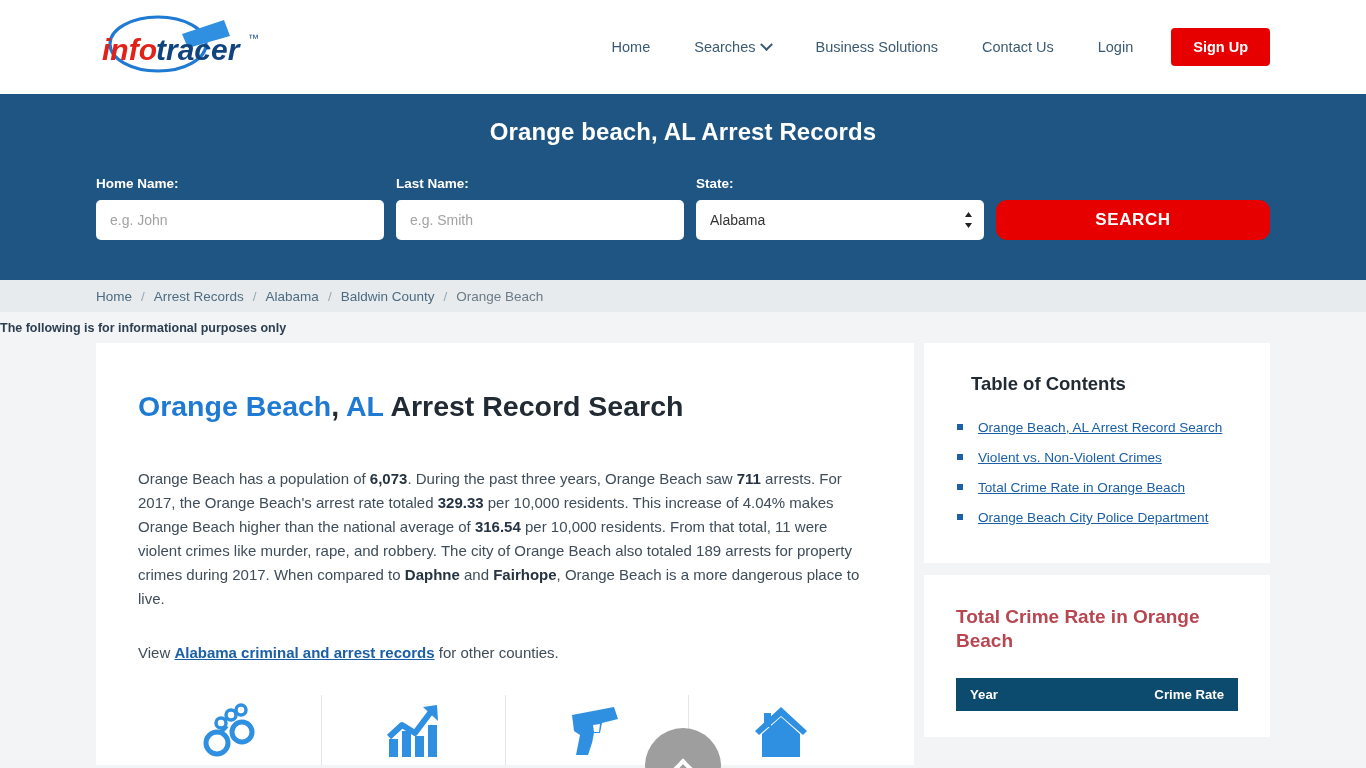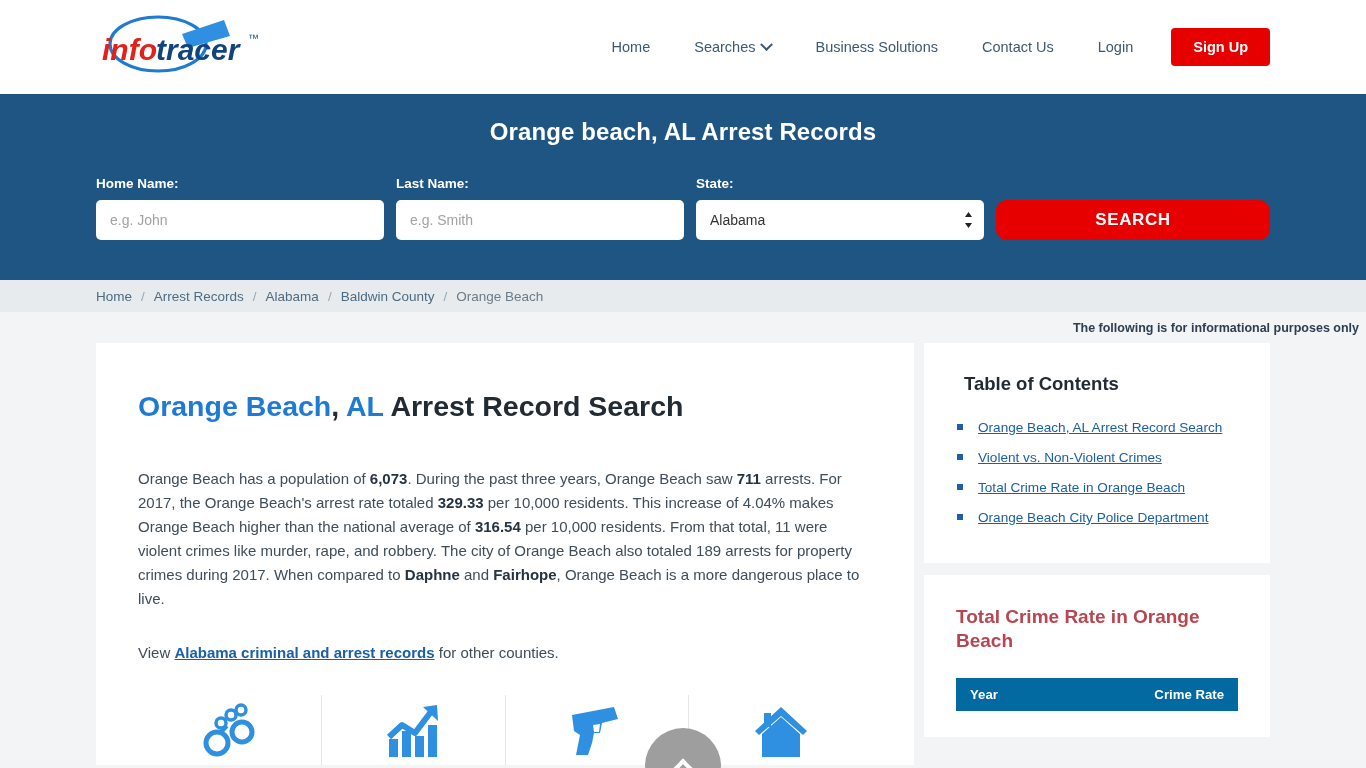--- a/index.html
+++ b/index.html
@@ -147,25 +147,25 @@
     display: flex;
     align-items: center;
     padding: 0 96px;
     font-size: 13.5px;
   }
   .crumb { color: #4c6b82; text-decoration: none; cursor: pointer; }
   .crumb.last { color: #6b7b87; }
   .crumb-sep { color: #9aa7b0; margin: 0 9px; }
 
   .disclaimer {
-    text-align: right;
+    text-align: left;
     font-size: 12.5px;
     font-weight: bold;
     color: #2c3e50;
-    padding: 9px 7px 8px 0;
+    padding: 9px 16px 8px 0;
   }
 
   
   .page-body {
     display: flex;
     padding: 0 96px;
     gap: 10px;
     align-items: flex-start;
   }
   .content-card {
@@ -217,21 +217,21 @@
   .sidebar { width: 346px; }
   .side-card {
     background: #ffffff;
     padding: 30px 32px 26px 32px;
   }
   .side-card + .side-card { margin-top: 12px; }
   .toc-title {
     font-size: 18.5px;
     font-weight: bold;
     color: #222b33;
-    margin: 0 0 22px 8px;
+    margin: 0 0 22px 15px;
   }
   .toc-list { list-style: none; margin: 0; padding: 0; }
   .toc-list li {
     position: relative;
     padding-left: 22px;
     margin-bottom: 9px;
     line-height: 20px;
   }
   .toc-bullet {
     position: absolute;
@@ -250,21 +250,21 @@
     font-weight: bold;
     color: #b8454f;
     margin: 0 0 24px 0;
     line-height: 1.28;
   }
   .crime-table {
     width: 100%;
     border-collapse: collapse;
   }
   .crime-table th {
-    background: #0369a1;
+    background: #0c4a6e;
     color: #ffffff;
     font-size: 13.2px;
     font-weight: bold;
     padding: 9px 14px;
     text-align: left;
   }
   .crime-table th.right { text-align: right; }
 
   
   .scroll-top {

